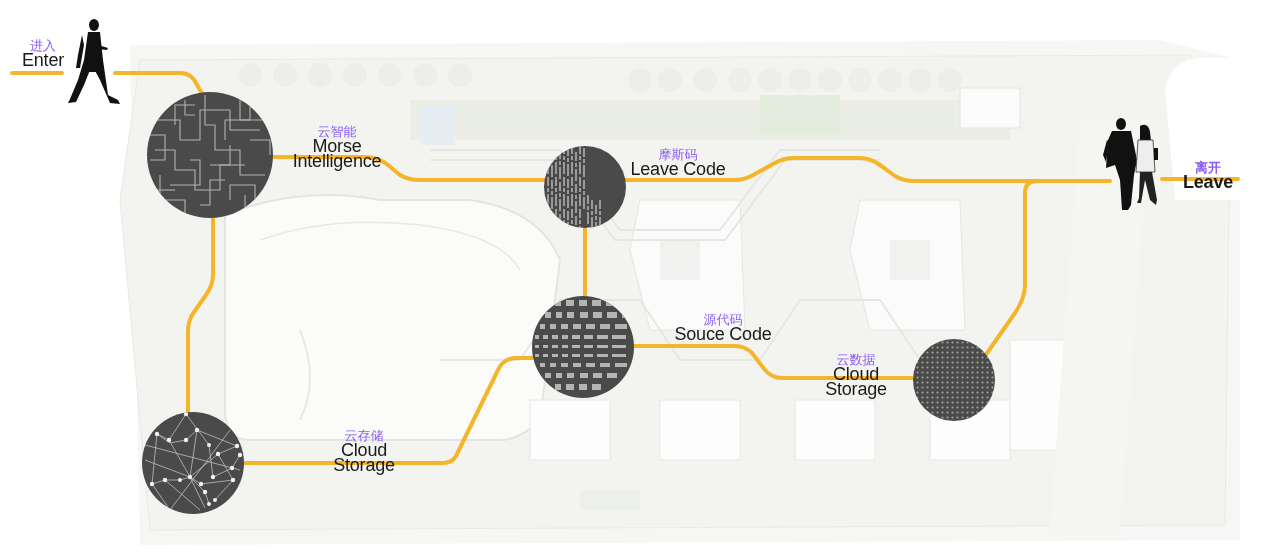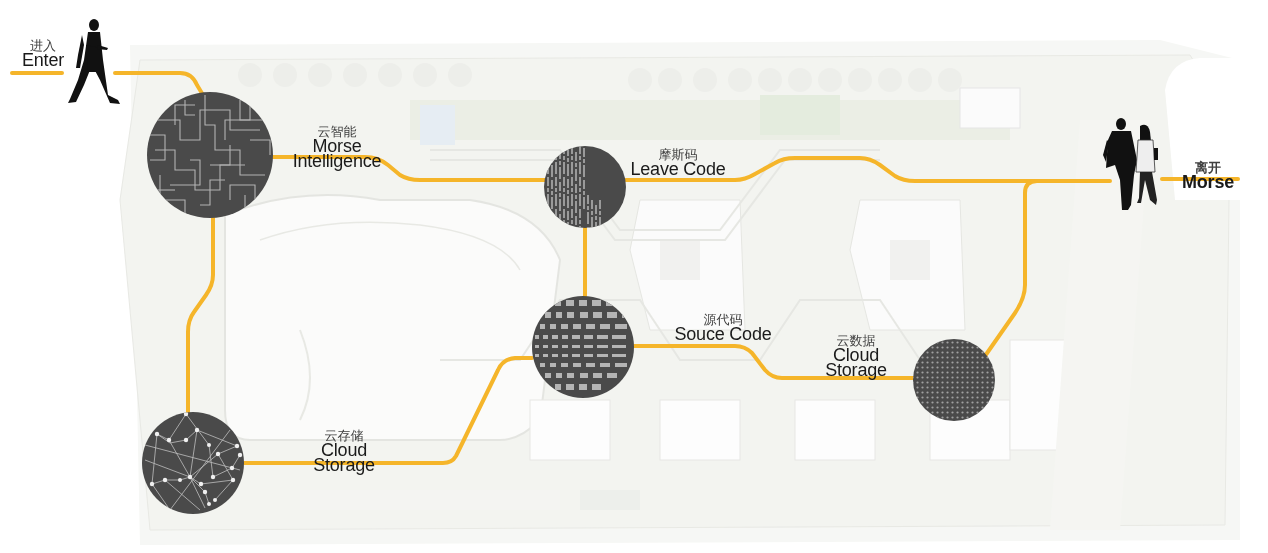--- a/index.html
+++ b/index.html
@@ -1,20 +1,20 @@
 <!DOCTYPE html>
 <html><head>
 <meta charset="utf-8">
 <style>
   html, body { margin: 0; padding: 0; background: #ffffff; }
   body { width: 1268px; height: 553px; position: relative; overflow: hidden;
          font-family: "Liberation Sans", "DejaVu Sans", sans-serif; }
   #stage { position: absolute; left: 0; top: 0; width: 1268px; height: 553px; }
   .lbl { position: absolute; text-align: center; color: #1a1a1a; line-height: 15px; font-size: 14px; }
-  .lbl .cn { display: block; font-family: "DejaVu Sans", sans-serif; font-size: 13px; color: #404040; }
+  .lbl .cn { display: block; font-family: "DejaVu Sans", sans-serif; font-size: 13px; color: #8b5cf6; }
   .lbl .en { display: block; font-size: 18px; letter-spacing: -0.2px; }
 </style>
 </head>
 <body>
 
 <svg id="stage" viewBox="0 0 1268 553" xmlns="http://www.w3.org/2000/svg">
   <defs>
     <clipPath id="c1">
         <circle cx="210" cy="155" r="63"></circle>
       </clipPath>
@@ -297,26 +297,26 @@
 <div class="lbl" style="left:628px; top:147px; width:100px;">
   <span class="cn">摩斯码</span>
   <span class="en">Leave Code</span>
 </div>
 
 <div class="lbl" style="left:673px; top:312px; width:100px;">
   <span class="cn">源代码</span>
   <span class="en">Souce Code</span>
 </div>
 
-<div class="lbl" style="left:800px; top:333px; width:112px;">
+<div class="lbl" style="left:800px; top:352px; width:112px;">
   <span class="cn">云数据</span>
   <span class="en">Cloud Storage</span>
 </div>
 
-<div class="lbl" style="left:288px; top:428px; width:112px;">
+<div class="lbl" style="left:308px; top:428px; width:112px;">
   <span class="cn">云存储</span>
   <span class="en">Cloud Storage</span>
 </div>
 
 <div class="lbl" style="left:1182px; top:160px; width:52px;font-weight:bold;">
   <span class="cn">离开</span>
-  <span class="en">Morse</span>
+  <span class="en">Leave</span>
 </div>
 
 </body></html>

